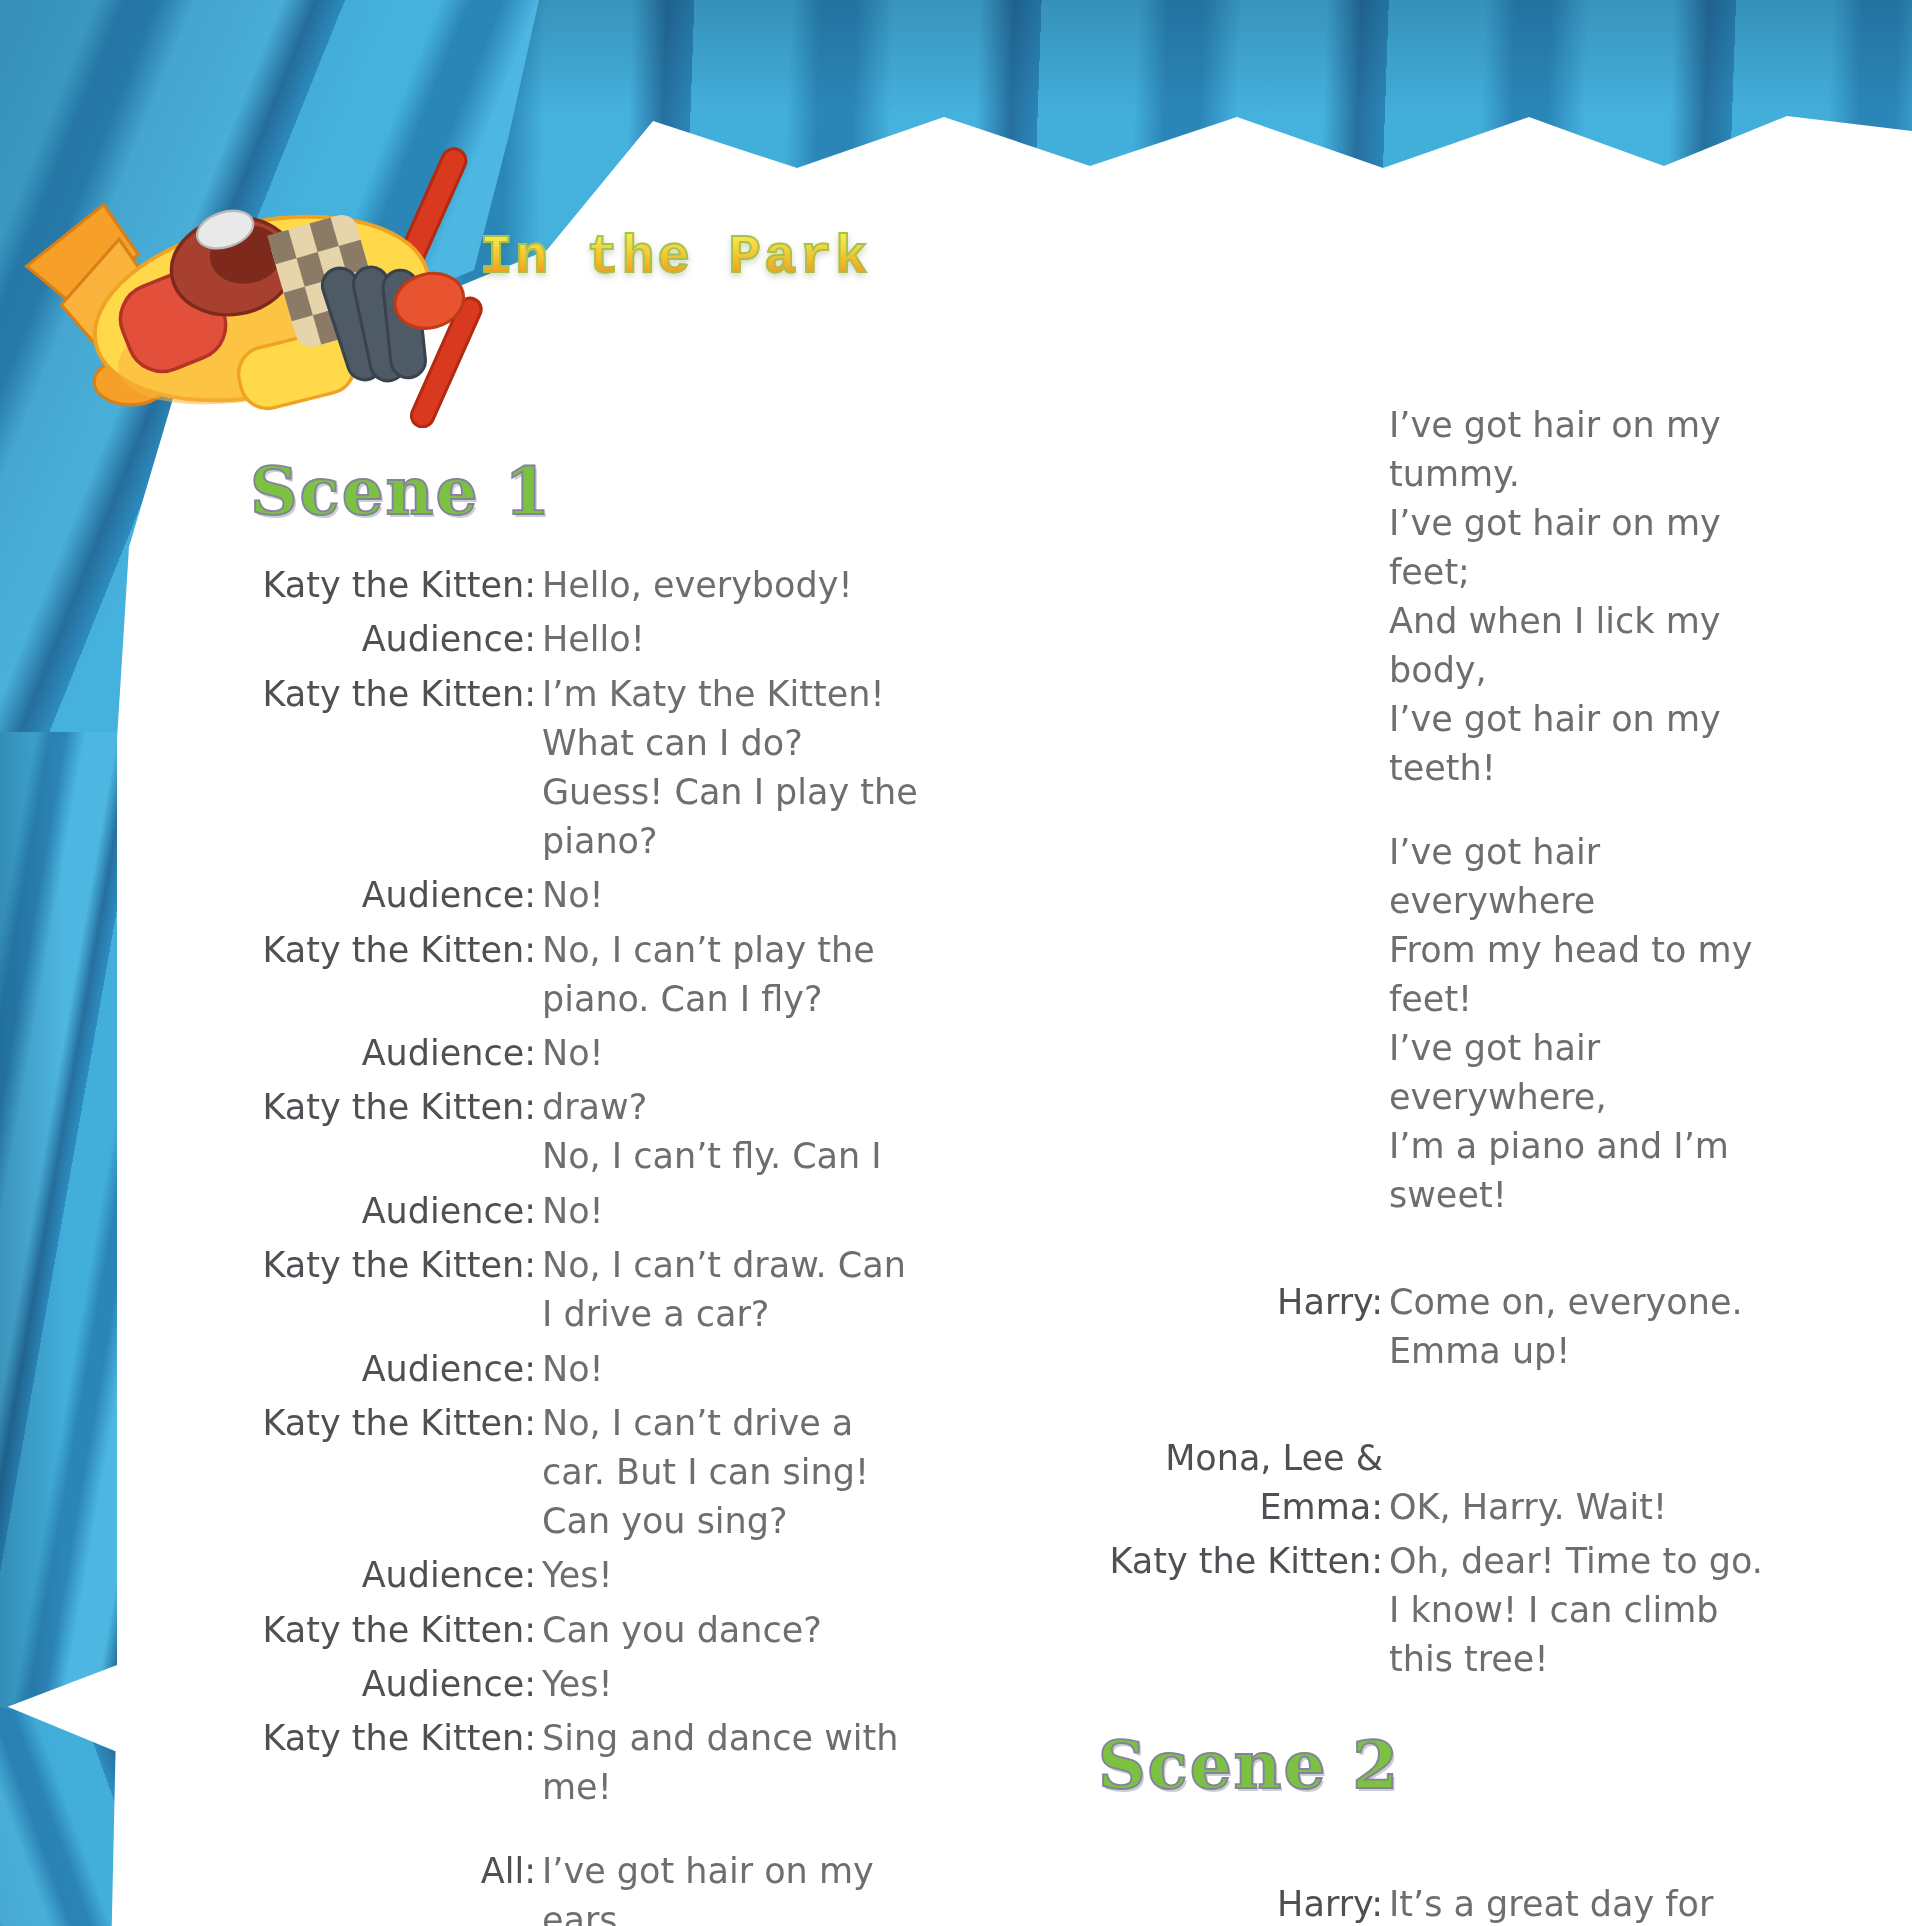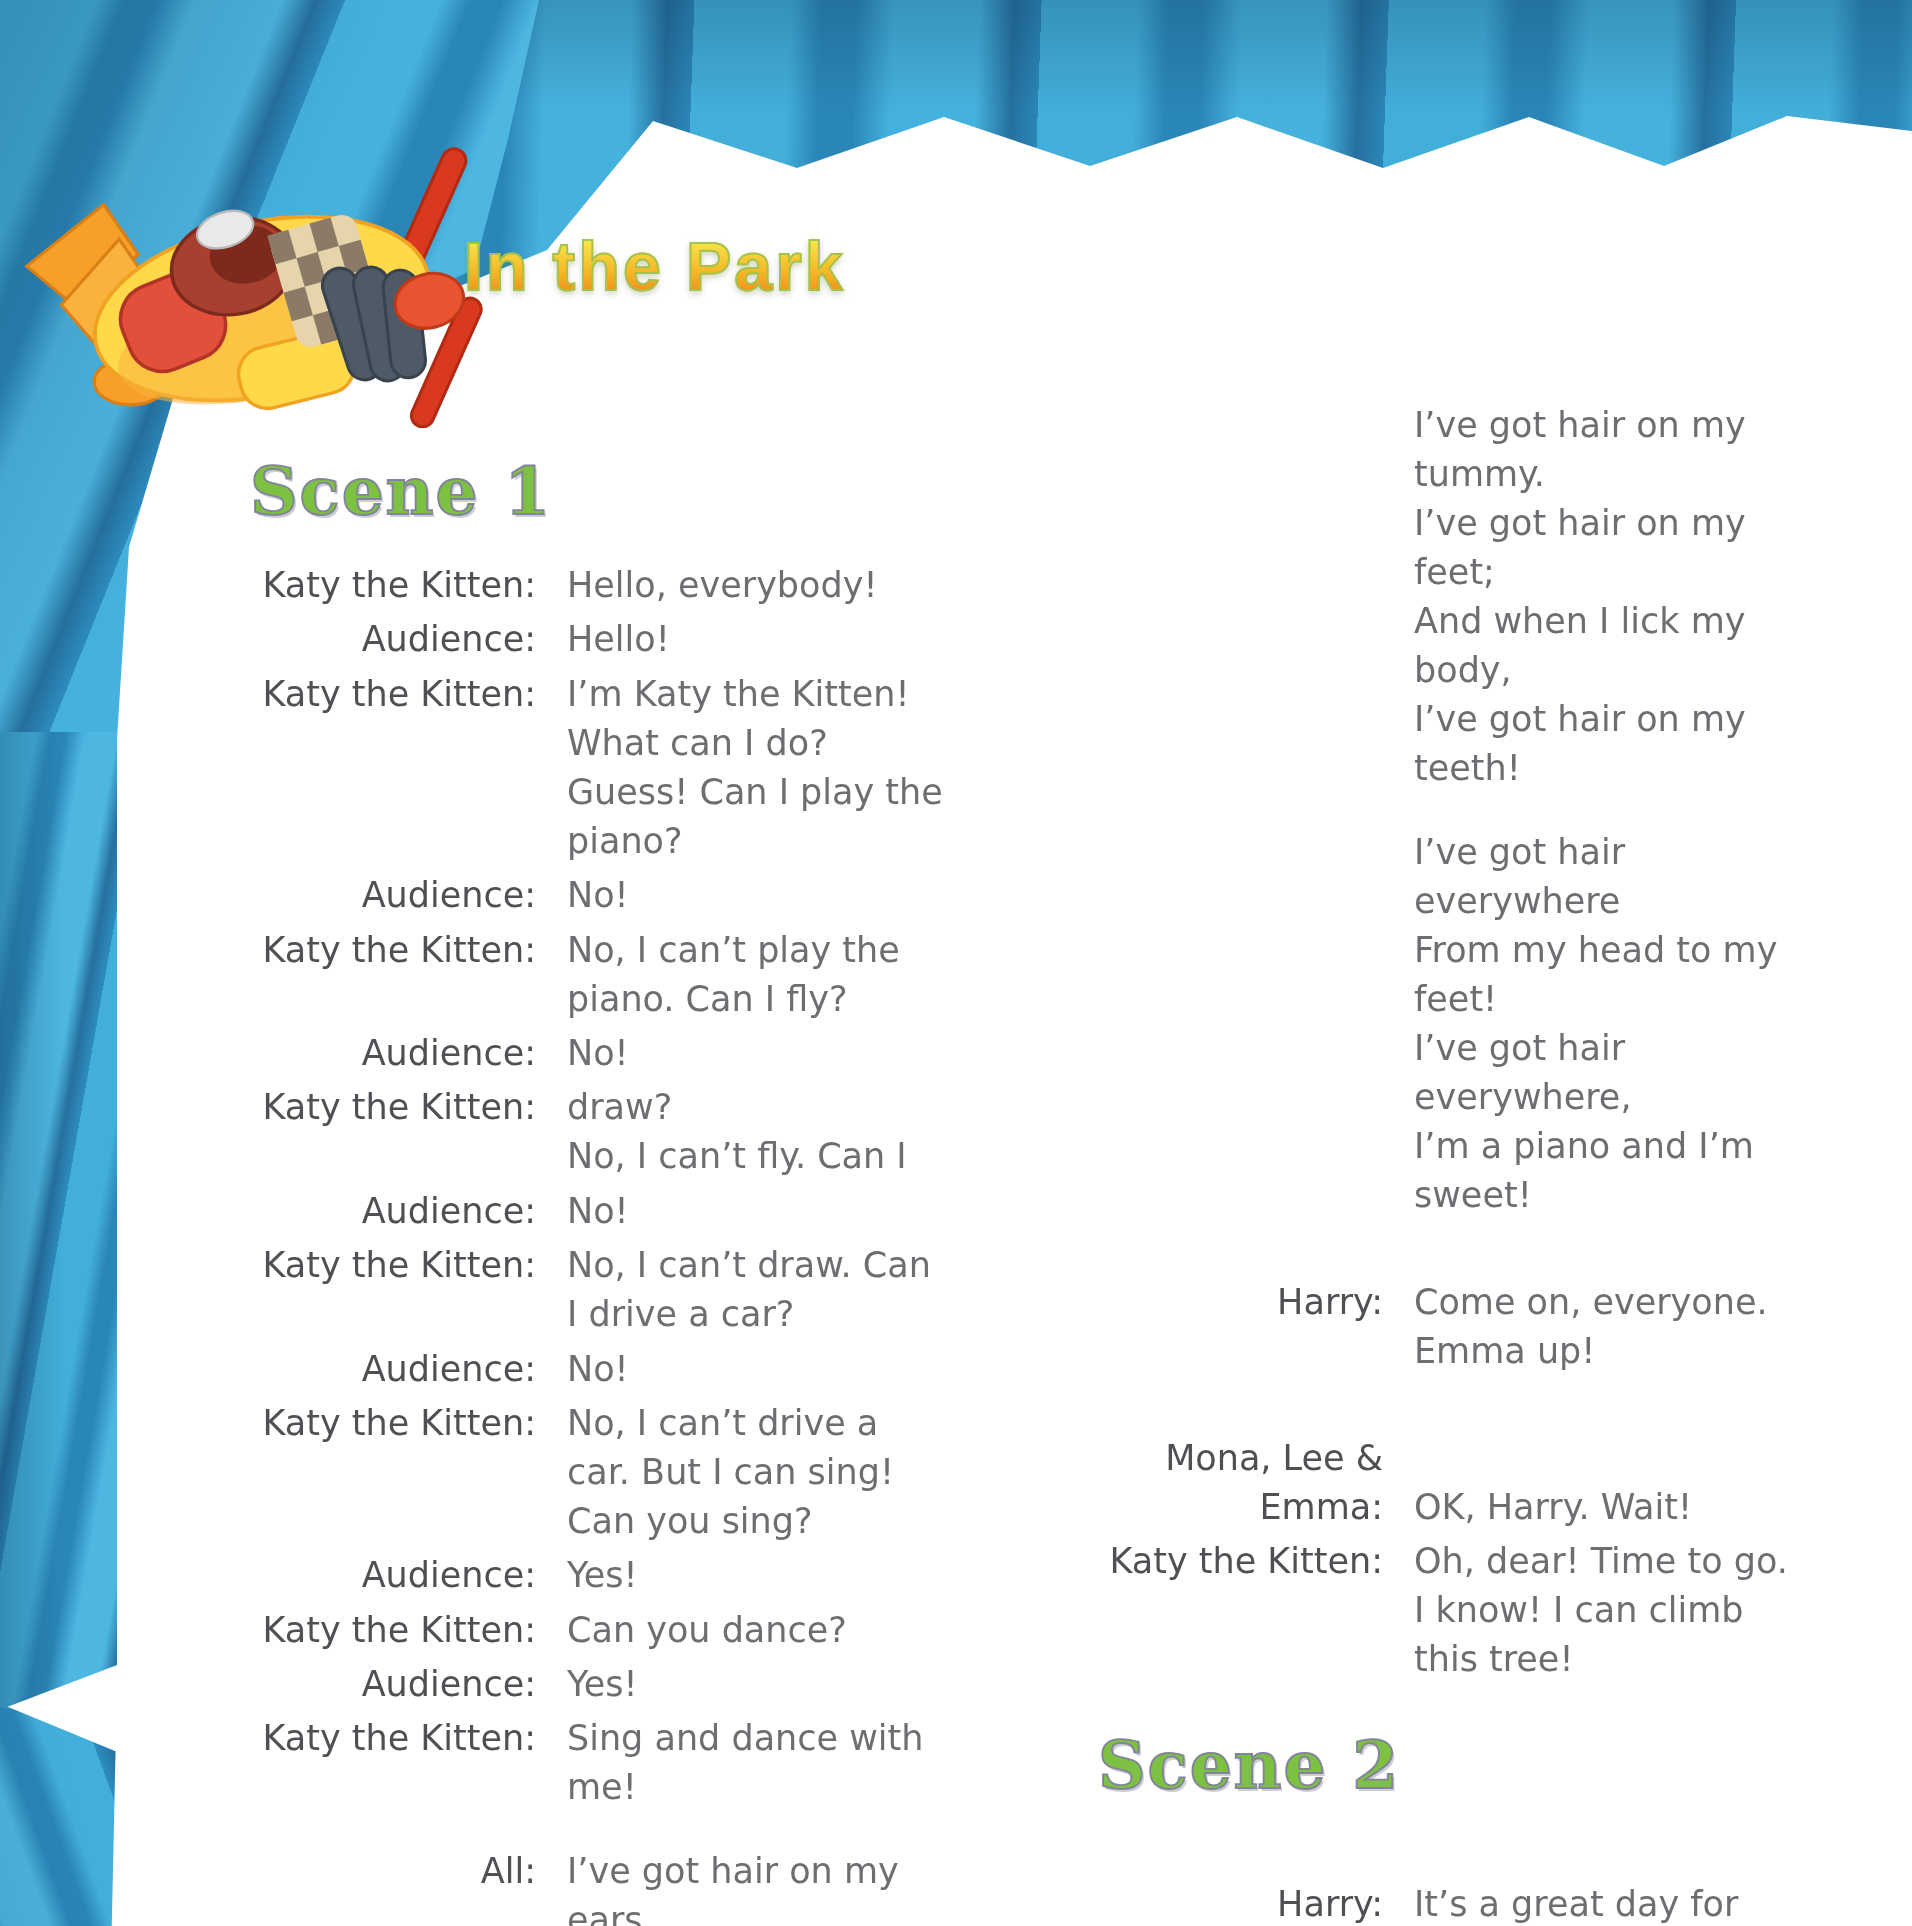--- a/index.html
+++ b/index.html
@@ -40,41 +40,41 @@
   }
   .curtain-bottom-left{
     left:0;top:1707px;width:277px;height:1065px;
     background:
       linear-gradient(75deg,rgba(8,42,72,.3),rgba(8,42,72,0) 60%),
       repeating-linear-gradient(250deg,#42aeda 0px,#42aeda 46px,#2b86b8 65px,#2b86b8 83px,#4db7e2 104px,#4db7e2 146px,#25709f 166px,#2e8dc0 185px);
     clip-path:polygon(0 0,116px 23px,108px 393px,127px 674px,225px 874px,169px 936px,258px 1013px,185px 1065px,0 1065px);
   }
   
   .play-title{
-    position:absolute;left:464px;top:227px;z-index:5;
-    font-family:Liberation Sans, sans-serif;font-weight:bold;font-size:68px;letter-spacing:3.1px;
+    position:absolute;left:480px;top:227px;z-index:5;
+    font-family:Liberation Mono, monospace;font-weight:bold;font-size:54px;letter-spacing:3.1px;
     background:linear-gradient(180deg,#f9ee52 10%,#f6b424 60%,#ef7f1a 95%);
     -webkit-background-clip:text;background-clip:text;color:transparent;
     -webkit-text-stroke:1.9px #a3c44c;
     filter:drop-shadow(0 3.9px 3.1px rgba(100,120,60,.30));
     white-space:nowrap;
   }
   .scene-heading{
     position:absolute;z-index:5;font-family:"DejaVu Serif",serif;font-weight:bold;
     font-size:66px;letter-spacing:1.9px;color:#7cc142;-webkit-text-stroke:1.9px #83849b;
     text-shadow:2.3px 2.7px 0 rgba(130,130,150,.40);white-space:nowrap;
   }
   #scene1-heading{left:250px;top:408px;margin-top:44px;}
   #scene2-heading{left:1098px;top:1726px;}
   
   .dialogue-col{position:absolute;z-index:5;font-size:35px;line-height:49px;color:#6d6e71;}
   #left-col{left:216px;top:561px;width:824px;}
   #right-col-top{left:1067px;top:401px;width:774px;}
   #right-col-scene2{left:1067px;top:1880px;width:774px;}
-  .turn{display:grid;column-gap:31px;margin-top:5.4px;}
+  .turn{display:grid;column-gap:6px;margin-top:5.4px;}
   #left-col .turn{grid-template-columns:320px 482px;}
   #right-col-top .turn,#right-col-scene2 .turn{grid-template-columns:316px 435px;}
   .turn:first-child{margin-top:0;}
   .turn.gap-lg{margin-top:35px;}
   .turn.gap-xl{margin-top:58px;}
   .speaker{text-align:right;font-weight:normal;color:#4f5054;}
   .line{white-space:pre;min-height:49px;}
   
   .plane{position:absolute;left:15.4px;top:139px;width:505px;height:289px;z-index:4;}
 </style>

